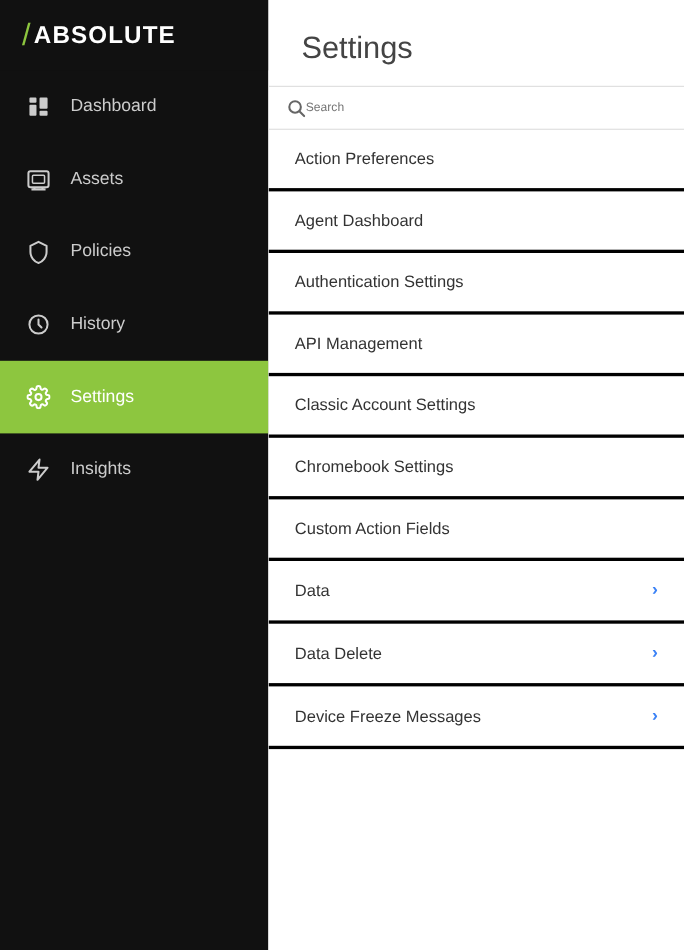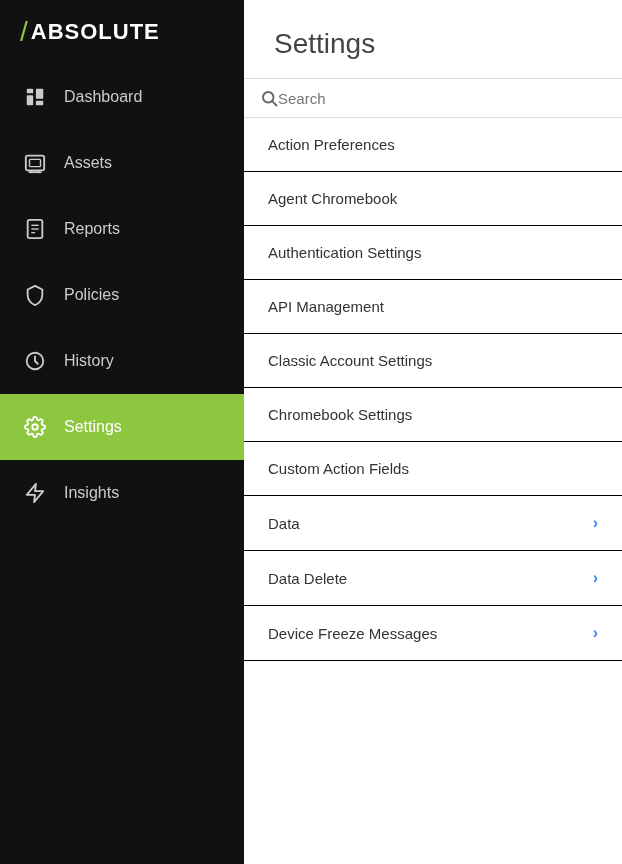--- a/index.html
+++ b/index.html
@@ -108,21 +108,21 @@
 
     .search-icon-wrap {
       color: #666;
       display: flex;
       align-items: center;
     }
 
     .search-input {
       border: none;
       outline: none;
-      font-size: 15px;
+      font-size: 11px;
       color: #888;
       flex: 1;
       background: transparent;
     }
 
     .settings-list {
       flex: 1;
       overflow-y: auto;
       padding: 0;
       position: relative;
@@ -139,21 +139,21 @@
 
     .settings-list::-webkit-scrollbar-thumb {
       background: #bbb;
       border-radius: 4px;
     }
 
     .settings-item {
       padding: 18px 24px;
       font-size: 15px;
       color: #333;
-      border-bottom: 1px solid #000000;
+      border-bottom: 3px solid #000000;
       display: flex;
       align-items: center;
       justify-content: space-between;
       cursor: pointer;
     }
 
     .chevron-icon {
       color: #3b82f6;
       font-size: 16px;
       font-weight: bold;
@@ -200,31 +200,20 @@
           <rect x="2" y="4" width="20" height="16" rx="2" fill="none" stroke="currentColor" stroke-width="2"></rect>
           <rect x="6" y="8" width="12" height="8" rx="1" fill="none" stroke="currentColor" stroke-width="1.5"></rect>
           <line x1="8" y1="20" x2="8" y2="22" stroke="currentColor" stroke-width="2"></line>
           <line x1="16" y1="20" x2="16" y2="22" stroke="currentColor" stroke-width="2"></line>
           <line x1="5" y1="22" x2="19" y2="22" stroke="currentColor" stroke-width="2"></line>
         </svg>
       </span>
       <span>Assets</span>
     </div>
 
-    <div class="nav-item">
-      <span class="nav-icon">
-        <svg viewBox="0 0 24 24" xmlns="http://www.w3.org/2000/svg">
-          <rect x="4" y="2" width="16" height="20" rx="2" fill="none" stroke="currentColor" stroke-width="2"></rect>
-          <line x1="8" y1="8" x2="16" y2="8" stroke="currentColor" stroke-width="1.5"></line>
-          <line x1="8" y1="12" x2="16" y2="12" stroke="currentColor" stroke-width="1.5"></line>
-          <line x1="8" y1="16" x2="12" y2="16" stroke="currentColor" stroke-width="1.5"></line>
-        </svg>
-      </span>
-      <span>Reports</span>
-    </div>
 
     <div class="nav-item">
       <span class="nav-icon">
         <svg viewBox="0 0 24 24" xmlns="http://www.w3.org/2000/svg">
           <path d="M12 2L4 6v6c0 5 3.5 9.7 8 11 4.5-1.3 8-6 8-11V6L12 2z" fill="none" stroke="currentColor" stroke-width="2" stroke-linejoin="round"></path>
         </svg>
       </span>
       <span>Policies</span>
     </div>
 
@@ -272,21 +261,21 @@
     </span>
     <input class="search-input" type="text" placeholder="Search" style="">
   </div>
 
   <div class="settings-list">
 
   <div class="settings-item">
         <span>Action Preferences</span>
       </div>
       <div class="settings-item">
-        <span>Agent Chromebook</span>
+        <span>Agent Dashboard</span>
       </div>
       <div class="settings-item">
         <span>Authentication Settings</span>
       </div>
       <div class="settings-item">
         <span>API Management</span>
       </div>
       <div class="settings-item">
         <span>Classic Account Settings</span>
       </div>

